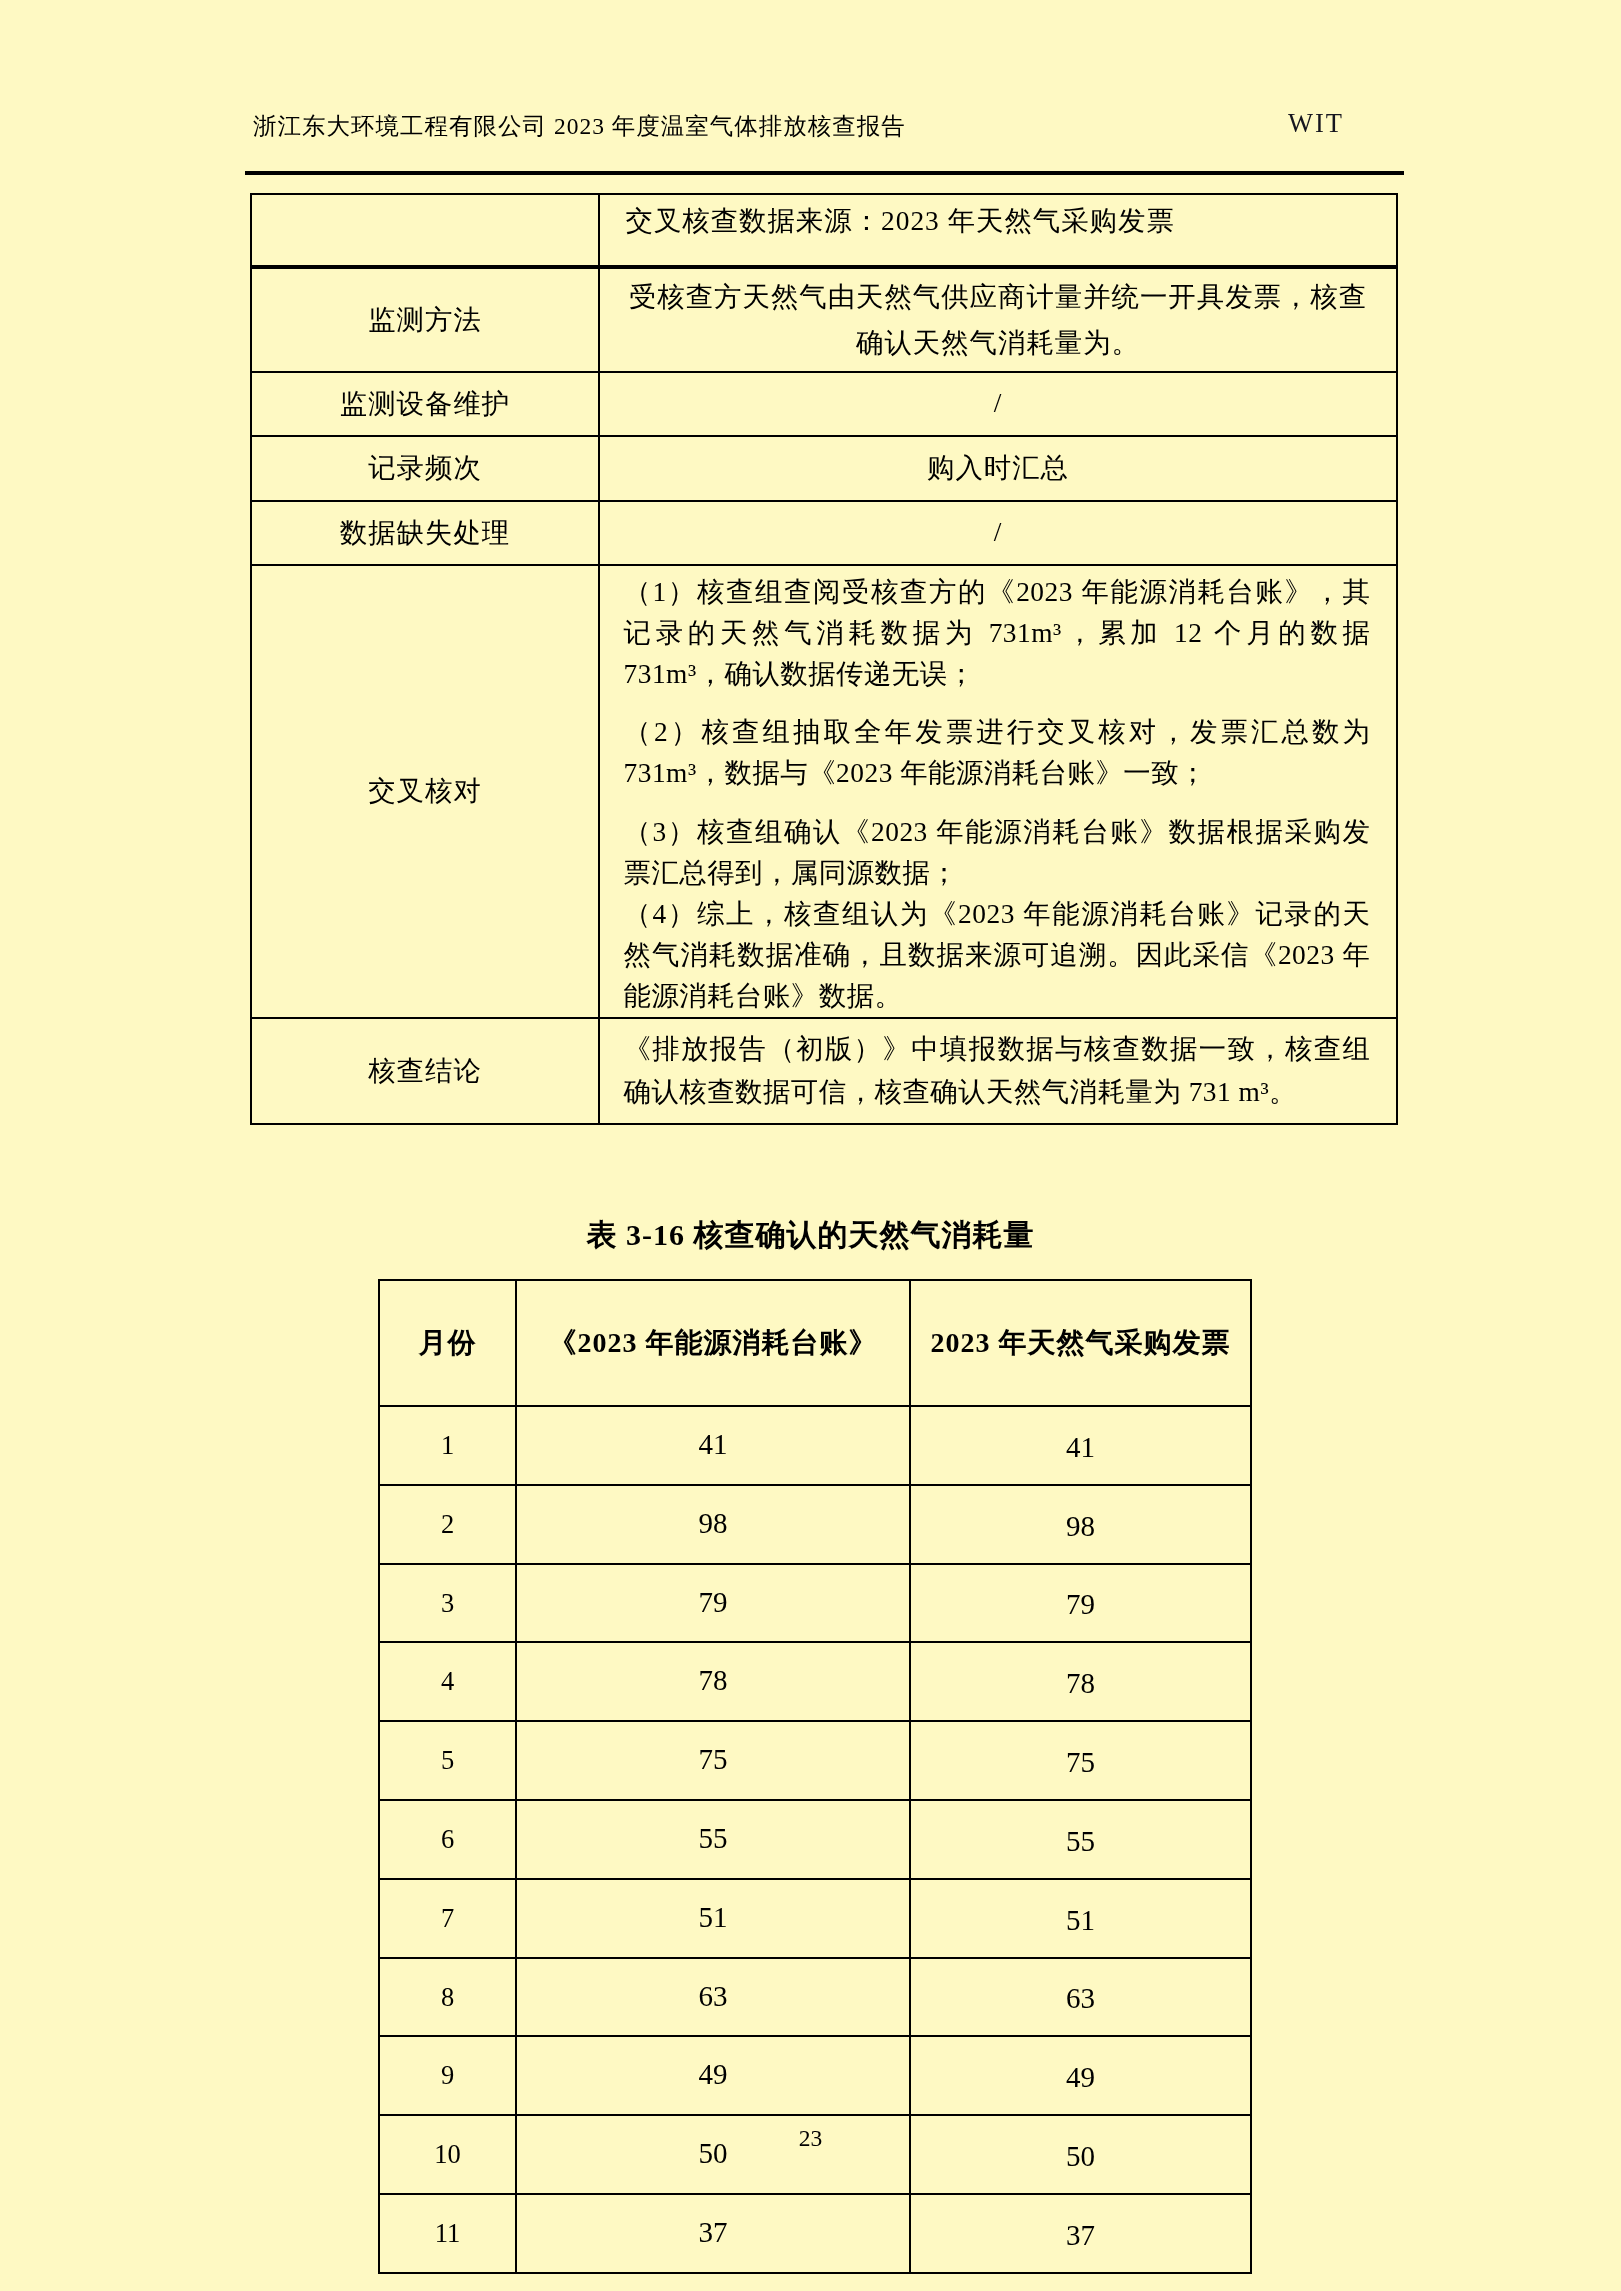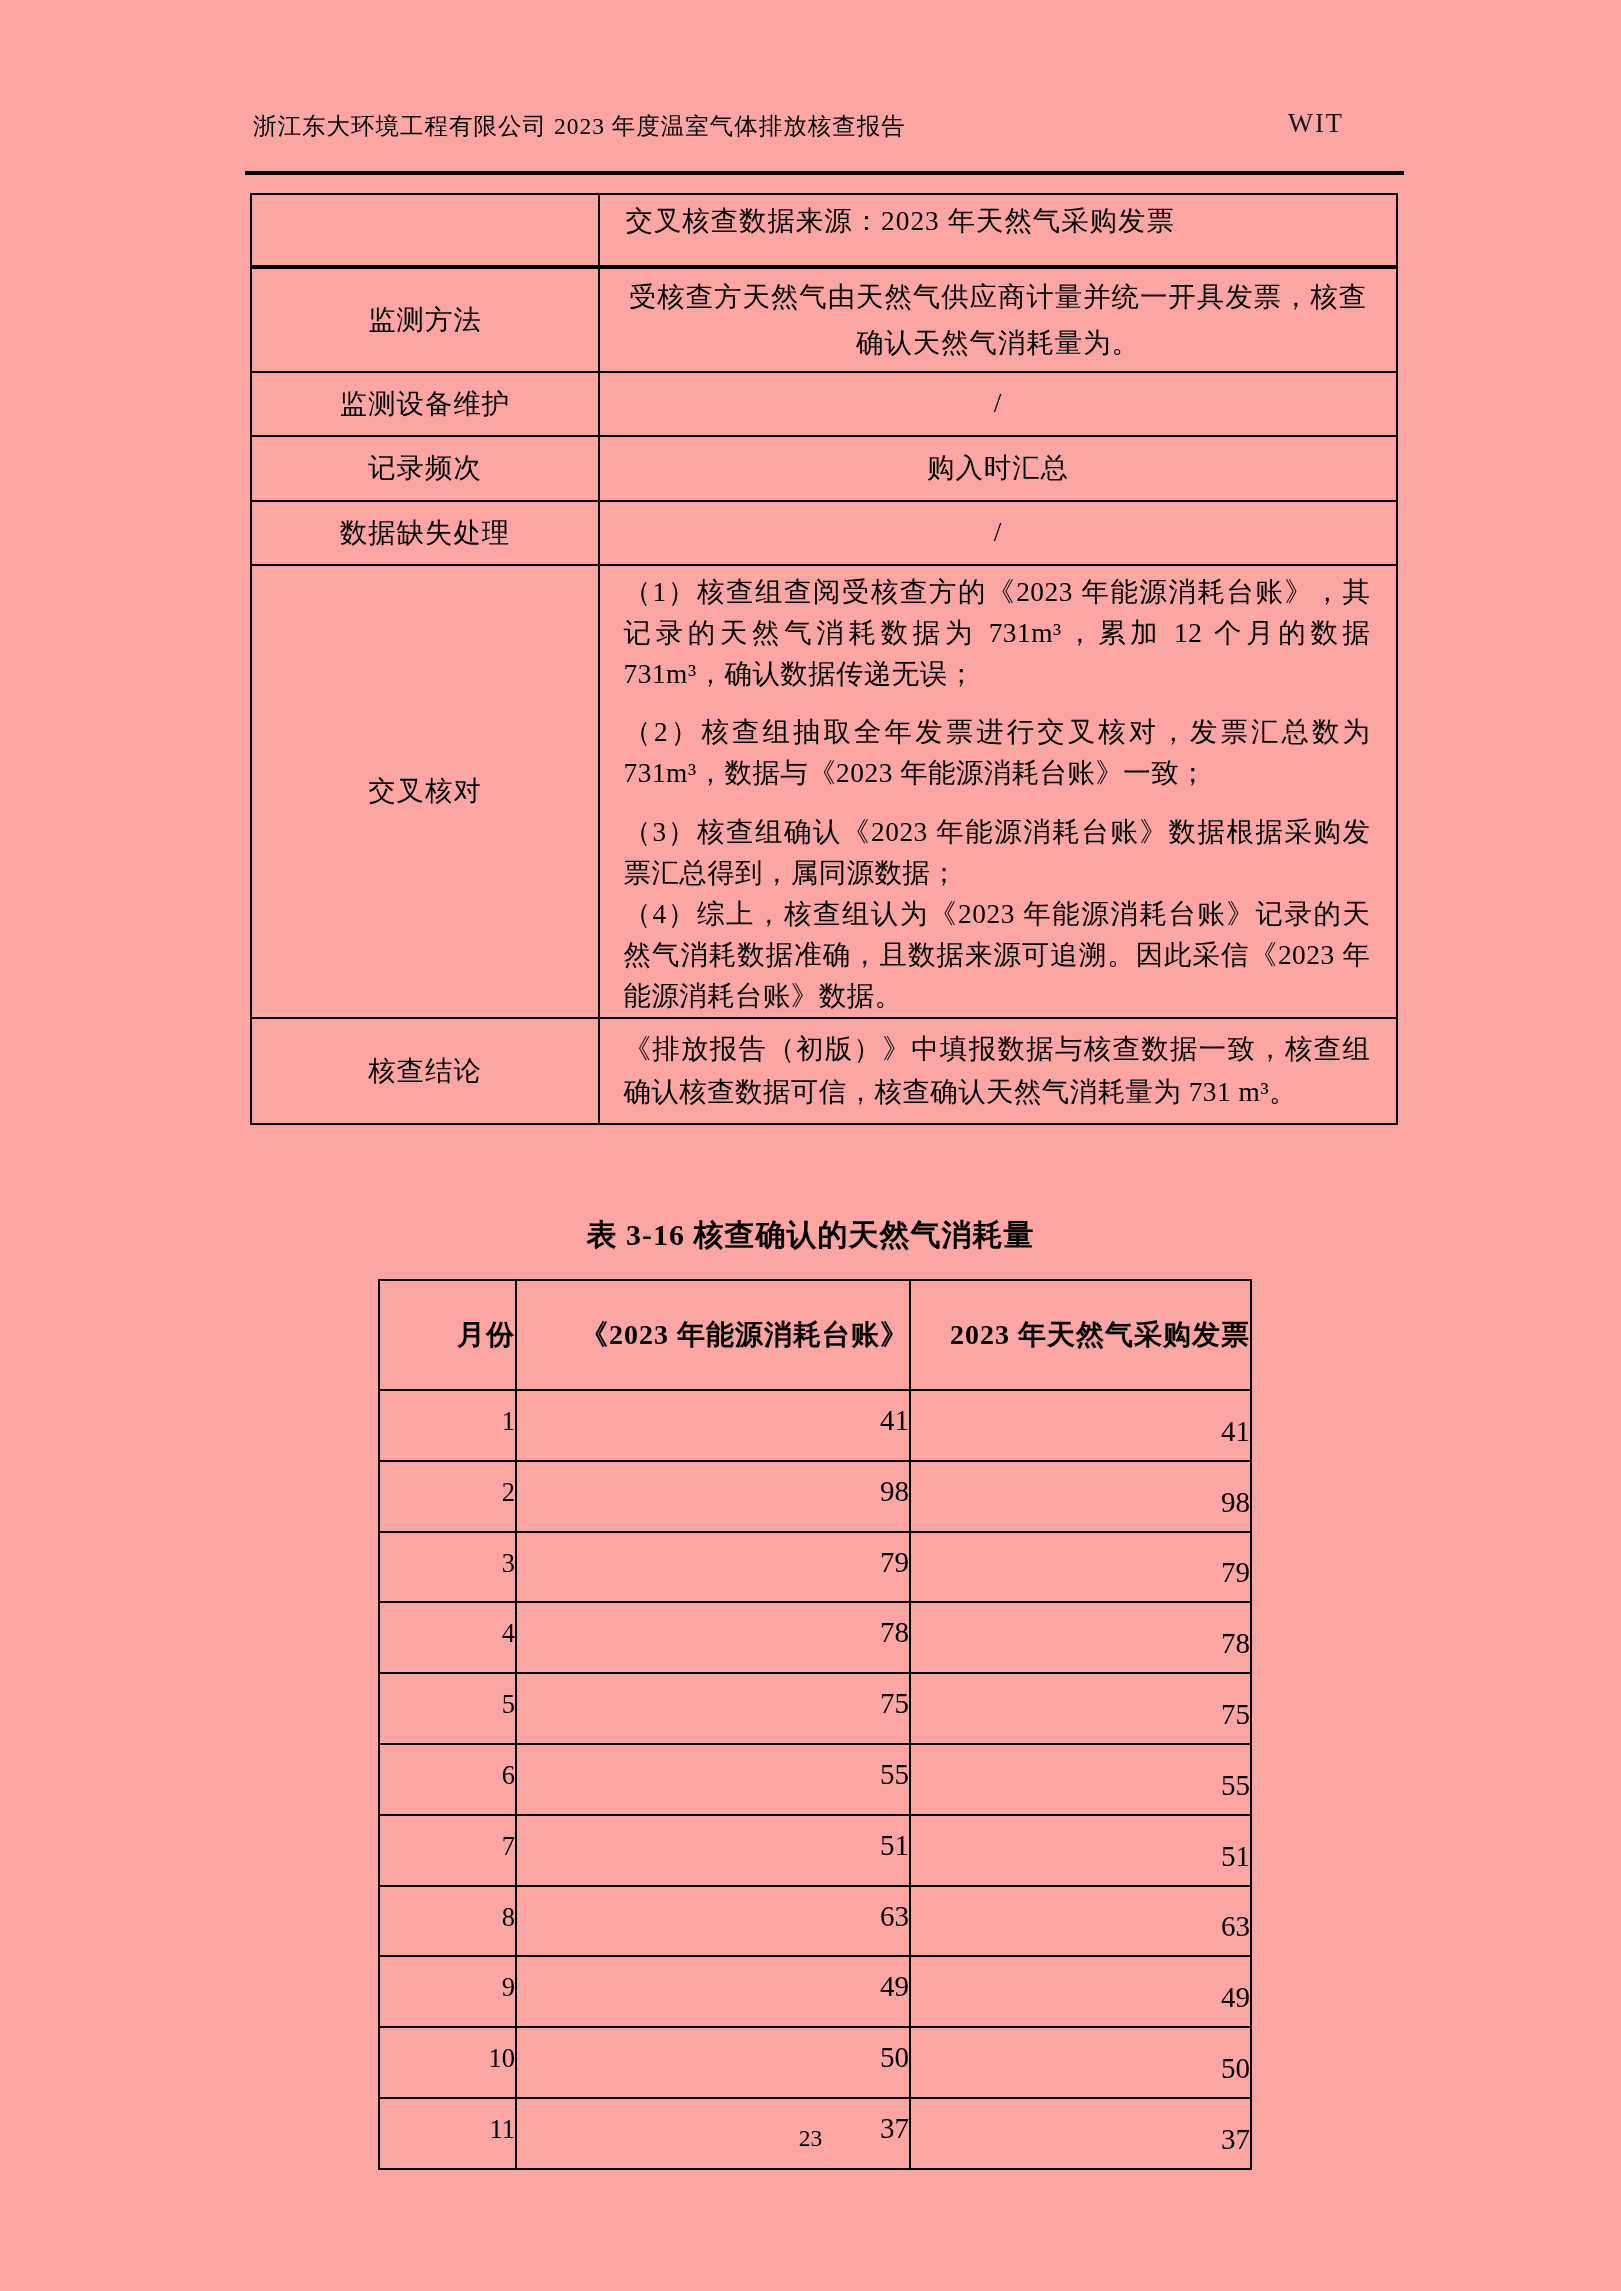--- a/index.html
+++ b/index.html
@@ -1,20 +1,20 @@
 <!DOCTYPE html>
 <html><head>
 <meta charset="utf-8">
 <style>
   html,body{margin:0;padding:0;background:#e8e8e8;}
   .page{
     position:relative;
     width:1621px;height:2292px;
     margin:0 auto;
-    background:#fca5a5;
+    background:#fef9c3;
     font-family:"Liberation Serif","DejaVu Serif",serif;
     color:#000;
     overflow:hidden;
   }
   
   .hdr-title{
     position:absolute;left:253px;top:110px;
     font-size:23.5px;letter-spacing:1px;white-space:nowrap;
   }
   .hdr-mark{
@@ -57,21 +57,21 @@
   
   .tbl-title{
     position:absolute;left:0;top:1215px;width:1621px;
     text-align:center;font-size:30px;font-weight:bold;letter-spacing:1px;
   }
   
   .con-table{
     position:absolute;left:378px;top:1279px;width:872px;
     table-layout:fixed;
   }
-  .con-table th,.con-table td{border:2.9px solid #000;padding:0;text-align:right;vertical-align:middle;}
+  .con-table th,.con-table td{border:2.9px solid #000;padding:8px;text-align:center;vertical-align:middle;}
   .con-table col.cc0{width:137px;}
   .con-table col.cc1{width:394px;}
   .con-table col.cc2{width:341px;}
   .con-table th{height:108px;font-size:28px;font-weight:bold;letter-spacing:1px;}
   .con-table td{height:57px;font-size:29px;}
   .con-table td.c0{font-size:26.5px;padding-bottom:7.8px;}
   .con-table td.c1{padding-bottom:9.8px;}
   .con-table td.c2{padding-top:11.8px;}
   
   .page-num{

